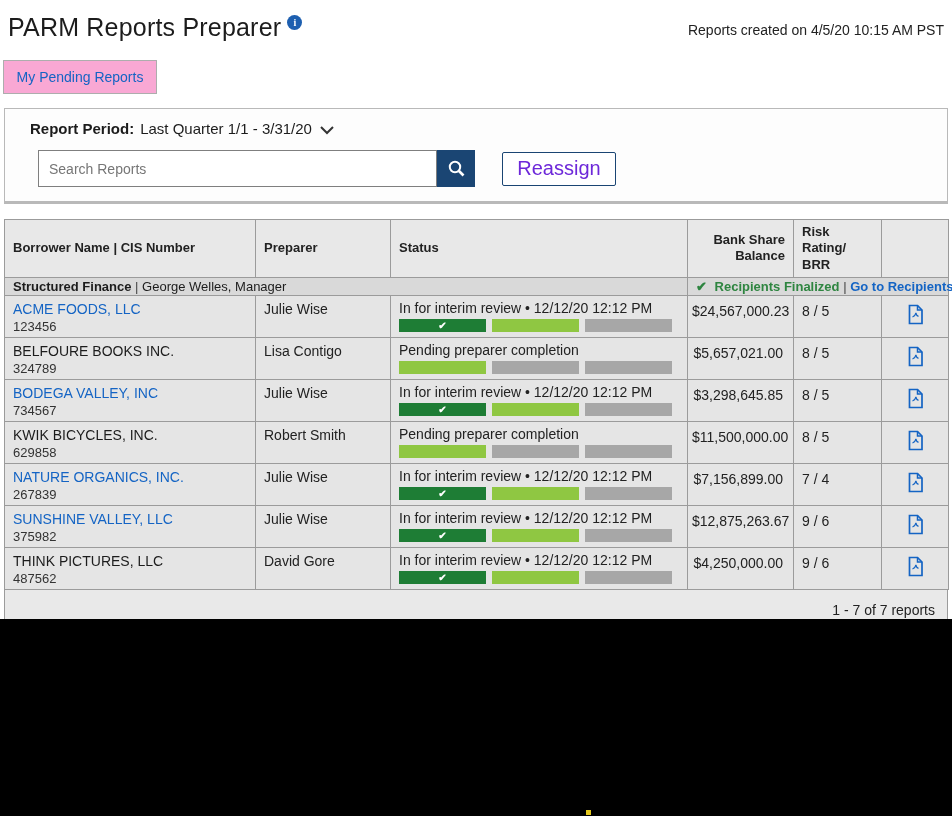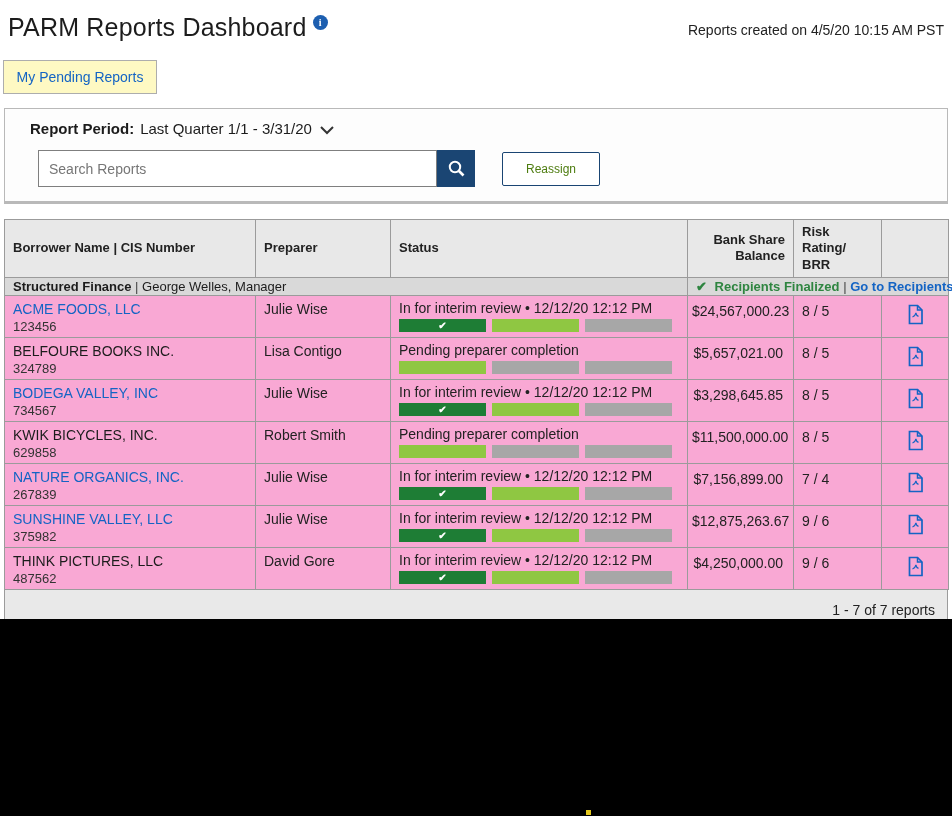--- a/index.html
+++ b/index.html
@@ -9,48 +9,48 @@
   
   .titlebar { display:flex; justify-content:space-between; align-items:flex-start; padding:13px 8px 0 8px; }
   .title-wrap { display:flex; align-items:flex-start; }
   .page-title { font-size:25px; font-weight:400; color:#1c1c1c; letter-spacing:.2px; }
   .info-icon { display:inline-block; width:15px; height:15px; border-radius:50%; background:#1d5fb0; color:#fff; font-size:10px; font-weight:bold; text-align:center; line-height:15px; margin-left:6px; margin-top:2px; font-family:"Liberation Serif", serif; }
   .created-text { font-size:14px; color:#222; margin-top:9px; }
 
   
   .tabs { display:flex; gap:9px; margin:18px 0 0 3px; }
   .tab { height:34px; display:flex; align-items:center; justify-content:center; font-size:14px; cursor:pointer; }
-  .tab-pending { width:154px; background:#fef9c3; border:1px solid #adadad; color:#1464c4; }
+  .tab-pending { width:154px; background:#f9a8d4; border:1px solid #adadad; color:#1464c4; }
   .tab-all { width:152px; background:#dce8f5; border:1px solid #aebfd2; color:#111; font-weight:bold; }
 
   
   .filter-panel { margin:14px 4px 0 4px; background:#fdfdfd; border:1px solid #b9b9b9; border-bottom-width:3px; padding:11px 12px 14px 25px; }
   .report-period { font-size:15px; color:#1c1c1c; display:flex; align-items:center; gap:6px; }
   .report-period b { font-weight:bold; }
   .chevron-down { margin-left:2px; margin-top:3px; }
   .search-row { display:flex; align-items:center; margin-top:13px;margin-left:8px; }
   .search-input { width:399px; height:37px; border:1px solid #7f7f7f; font-size:14px; padding:0 10px; color:#333; font-family:"Liberation Sans", sans-serif; outline:none; }
   .search-input::placeholder { color:#767676; }
   .search-btn { width:38px; height:37px; background:#1a4573; border:1px solid #1a4573; display:flex; align-items:center; justify-content:center; cursor:pointer; }
-  .reassign-btn { margin-left:27px; width:98px; height:34px; background:#fff; border:1px solid #1a4573; border-radius:2px; color:#4d7c0f; font-size:12px; font-family:"Liberation Sans", sans-serif; cursor:pointer; }
+  .reassign-btn { margin-left:27px; width:114px; height:34px; background:#fff; border:1px solid #1a4573; border-radius:2px; color:#6d28d9; font-size:20px; font-family:"Liberation Sans", sans-serif; cursor:pointer; }
 
   
   .table-wrap { margin:15px 4px 0 4px; }
   table.reports { width:944px; border-collapse:collapse; table-layout:fixed; }
   table.reports th, table.reports td { border:1px solid #9b9b9b; }
   thead th { background:#e8e8e8; font-size:13px; font-weight:bold; color:#222; text-align:left; vertical-align:middle; padding:4px 8px; height:40px; line-height:1.25; }
   th.num-head { text-align:right; }
   .group-row td { background:#d9d9d9; height:18px; font-size:13px; padding:0 8px; }
   .group-left b { font-weight:bold; }
   .group-sep { color:#444; }
   .group-right { text-align:right; white-space:nowrap; }
   .check-glyph { color:#2e8540; font-weight:bold; font-size:13px; margin-right:4px; }
   .finalized-text { color:#2e8540; font-weight:bold;text-align:right; }
   .goto-link { color:#1464c4; font-weight:bold; cursor:pointer; }
-  .data-row td { background:#f9a8d4; height:40px; vertical-align:top; font-size:14px; color:#222; }
+  .data-row td { background:#e5e5e5; height:40px; vertical-align:top; font-size:14px; color:#222; }
   td.borrower-cell { padding:5px 8px 3px 8px; }
   .borrower-name { font-size:14px; color:#1c1c1c; }
   .borrower-name.link { color:#1464c4; cursor:pointer; }
   .cis-number { font-size:13px; color:#333; margin-top:2px; }
   td.preparer-cell { padding:5px 8px; }
   td.status-cell { padding:4px 8px; }
   .status-text { font-size:14px; color:#222; white-space:nowrap; }
   .progress-bar { display:flex; gap:6px; margin-top:3px; }
   .seg { width:87px; height:13px; background:#a7a7a7; text-align:center; }
   .seg.todo { background:#a7a7a7; }
@@ -67,21 +67,21 @@
   .black-band { position:absolute; left:0; top:619px; width:952px; height:197px; background:#000; }
   .yellow-dot { position:absolute; left:586px; top:191px; width:5px; height:5px; background:#e3c71c; }
 </style>
 </head>
 <body>
 
 <div class="page">
 
   <div class="titlebar">
     <div class="title-wrap">
-      <span class="page-title">PARM Reports Dashboard</span>
+      <span class="page-title">PARM Reports Preparer</span>
       <span class="info-icon">i</span>
     </div>
     <span class="created-text">Reports created on 4/5/20 10:15 AM PST</span>
   </div>
 
   <div class="tabs">
     <div class="tab tab-pending">My Pending Reports</div>
   </div>
 
   <div class="filter-panel">

